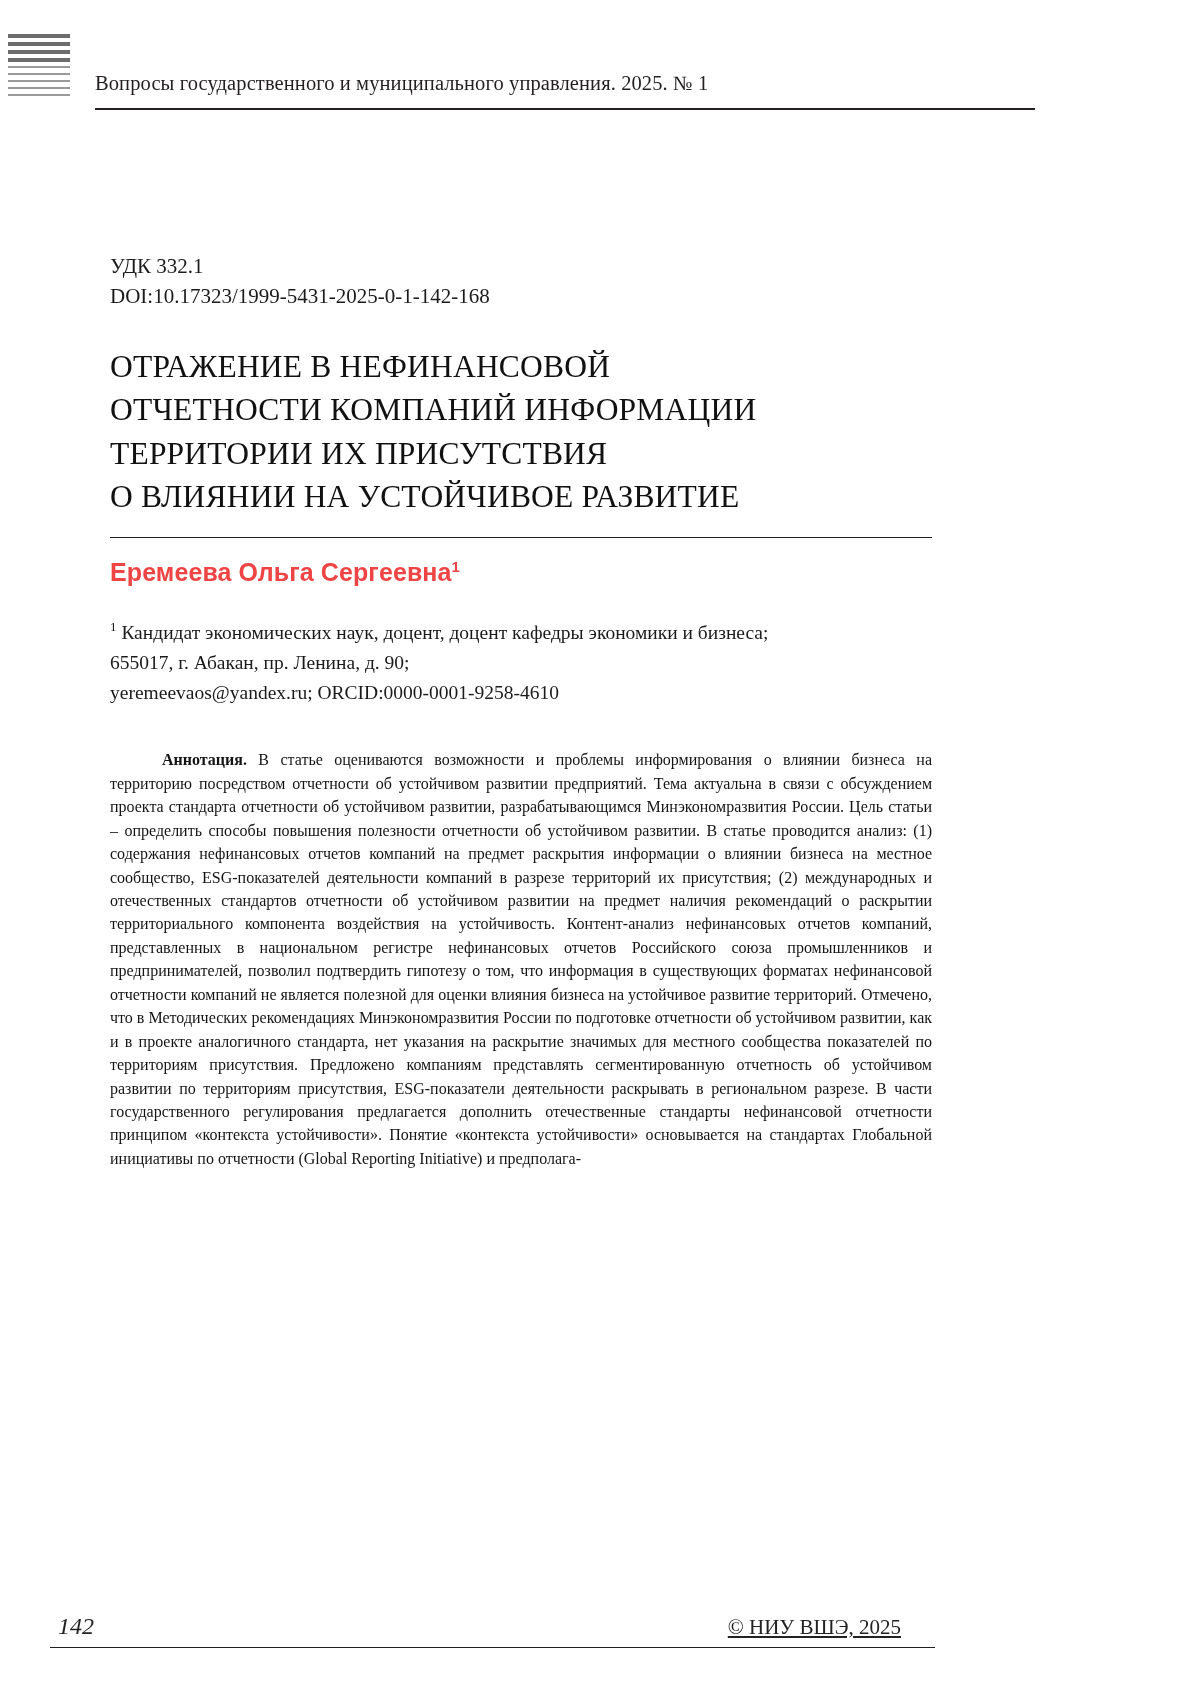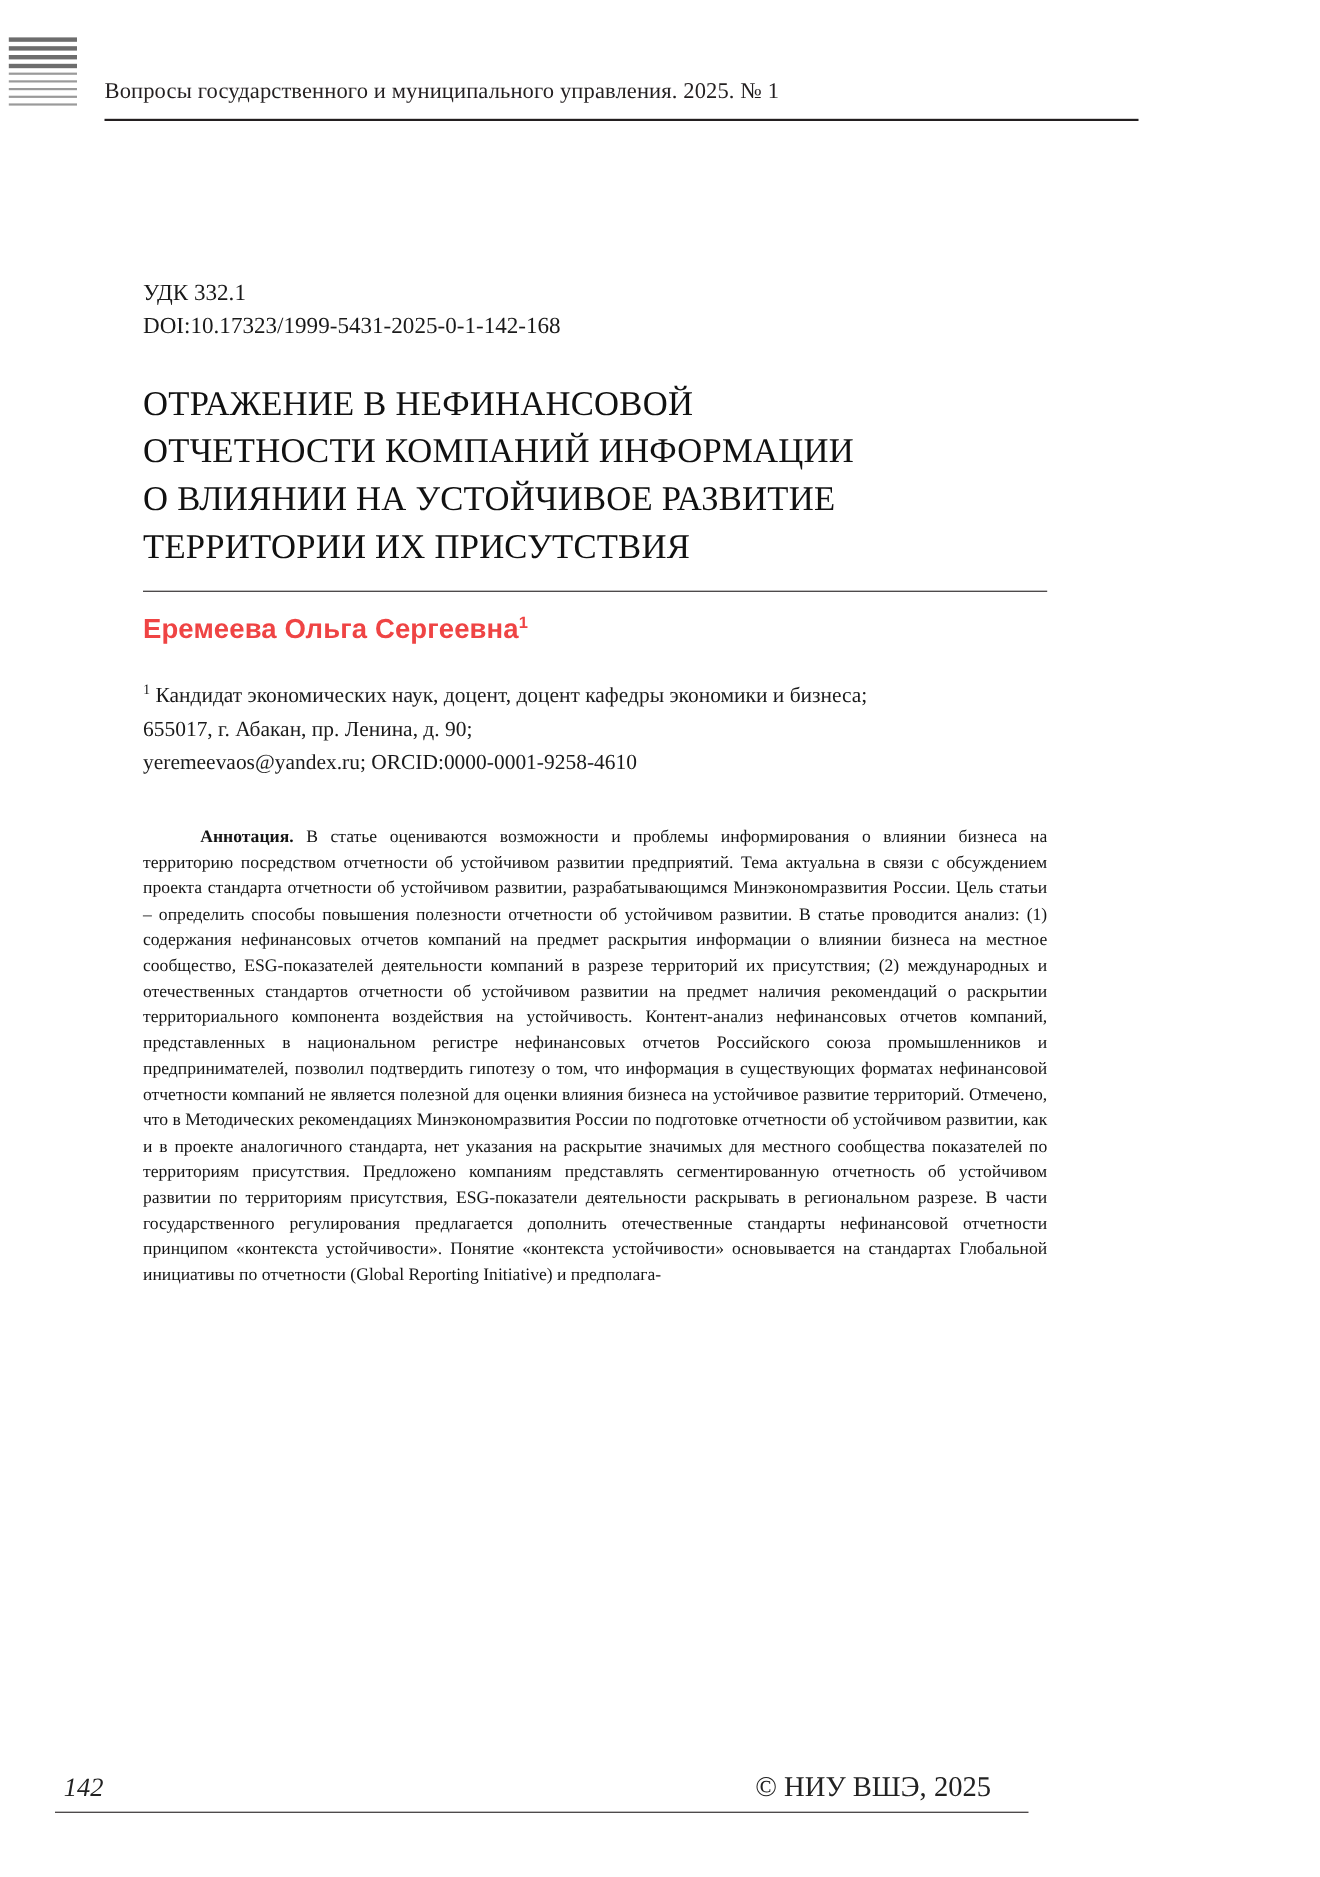--- a/index.html
+++ b/index.html
@@ -63,21 +63,21 @@
     left: 95px;
     top: 78px;
     width: 940px;
     height: 1.6px;
     background: #231f20;
   }
 
   
   .content {
     position: absolute;
-    left: 130px;
+    left: 110px;
     top: 252px;
     width: 822px;
   }
 
   .udc {
     font-size: 21px;
     line-height: 1.42;
     color: #1a1a1a;
   }
   .udc div {
@@ -165,23 +165,24 @@
     left: 58px;
     bottom: 66px;
     font-size: 24px;
     font-style: italic;
     color: #222;
   }
   .copyright {
     position: absolute;
     right: 163px;
     bottom: 66px;
-    font-size: 26px;
+    font-size: 21px;
     color: #222;
     white-space: nowrap;
+    text-decoration: underline;
   }
 </style>
 </head>
 <body>
 
 <div class="page">
 
   <div class="header">
     <div class="header-marks">
       <span class="bar"></span>
@@ -201,22 +202,22 @@
   <div class="content">
 
     <div class="udc">
       <div>УДК 332.1</div>
       <div>DOI:10.17323/1999-5431-2025-0-1-142-168</div>
     </div>
 
     <div class="article-title">
       <div>ОТРАЖЕНИЕ В НЕФИНАНСОВОЙ</div>
       <div>ОТЧЕТНОСТИ КОМПАНИЙ ИНФОРМАЦИИ</div>
+      <div>ТЕРРИТОРИИ ИХ ПРИСУТСТВИЯ</div>
       <div>О ВЛИЯНИИ НА УСТОЙЧИВОЕ РАЗВИТИЕ</div>
-      <div>ТЕРРИТОРИИ ИХ ПРИСУТСТВИЯ</div>
     </div>
 
     <div class="title-rule"></div>
 
     <div class="author">
       <span>Еремеева Ольга Сергеевна</span><sup>1</sup>
     </div>
 
     <div class="affiliation">
       <div><sup>1</sup> <span>Кандидат экономических наук, доцент, доцент кафедры экономики и бизнеса;</span></div>

